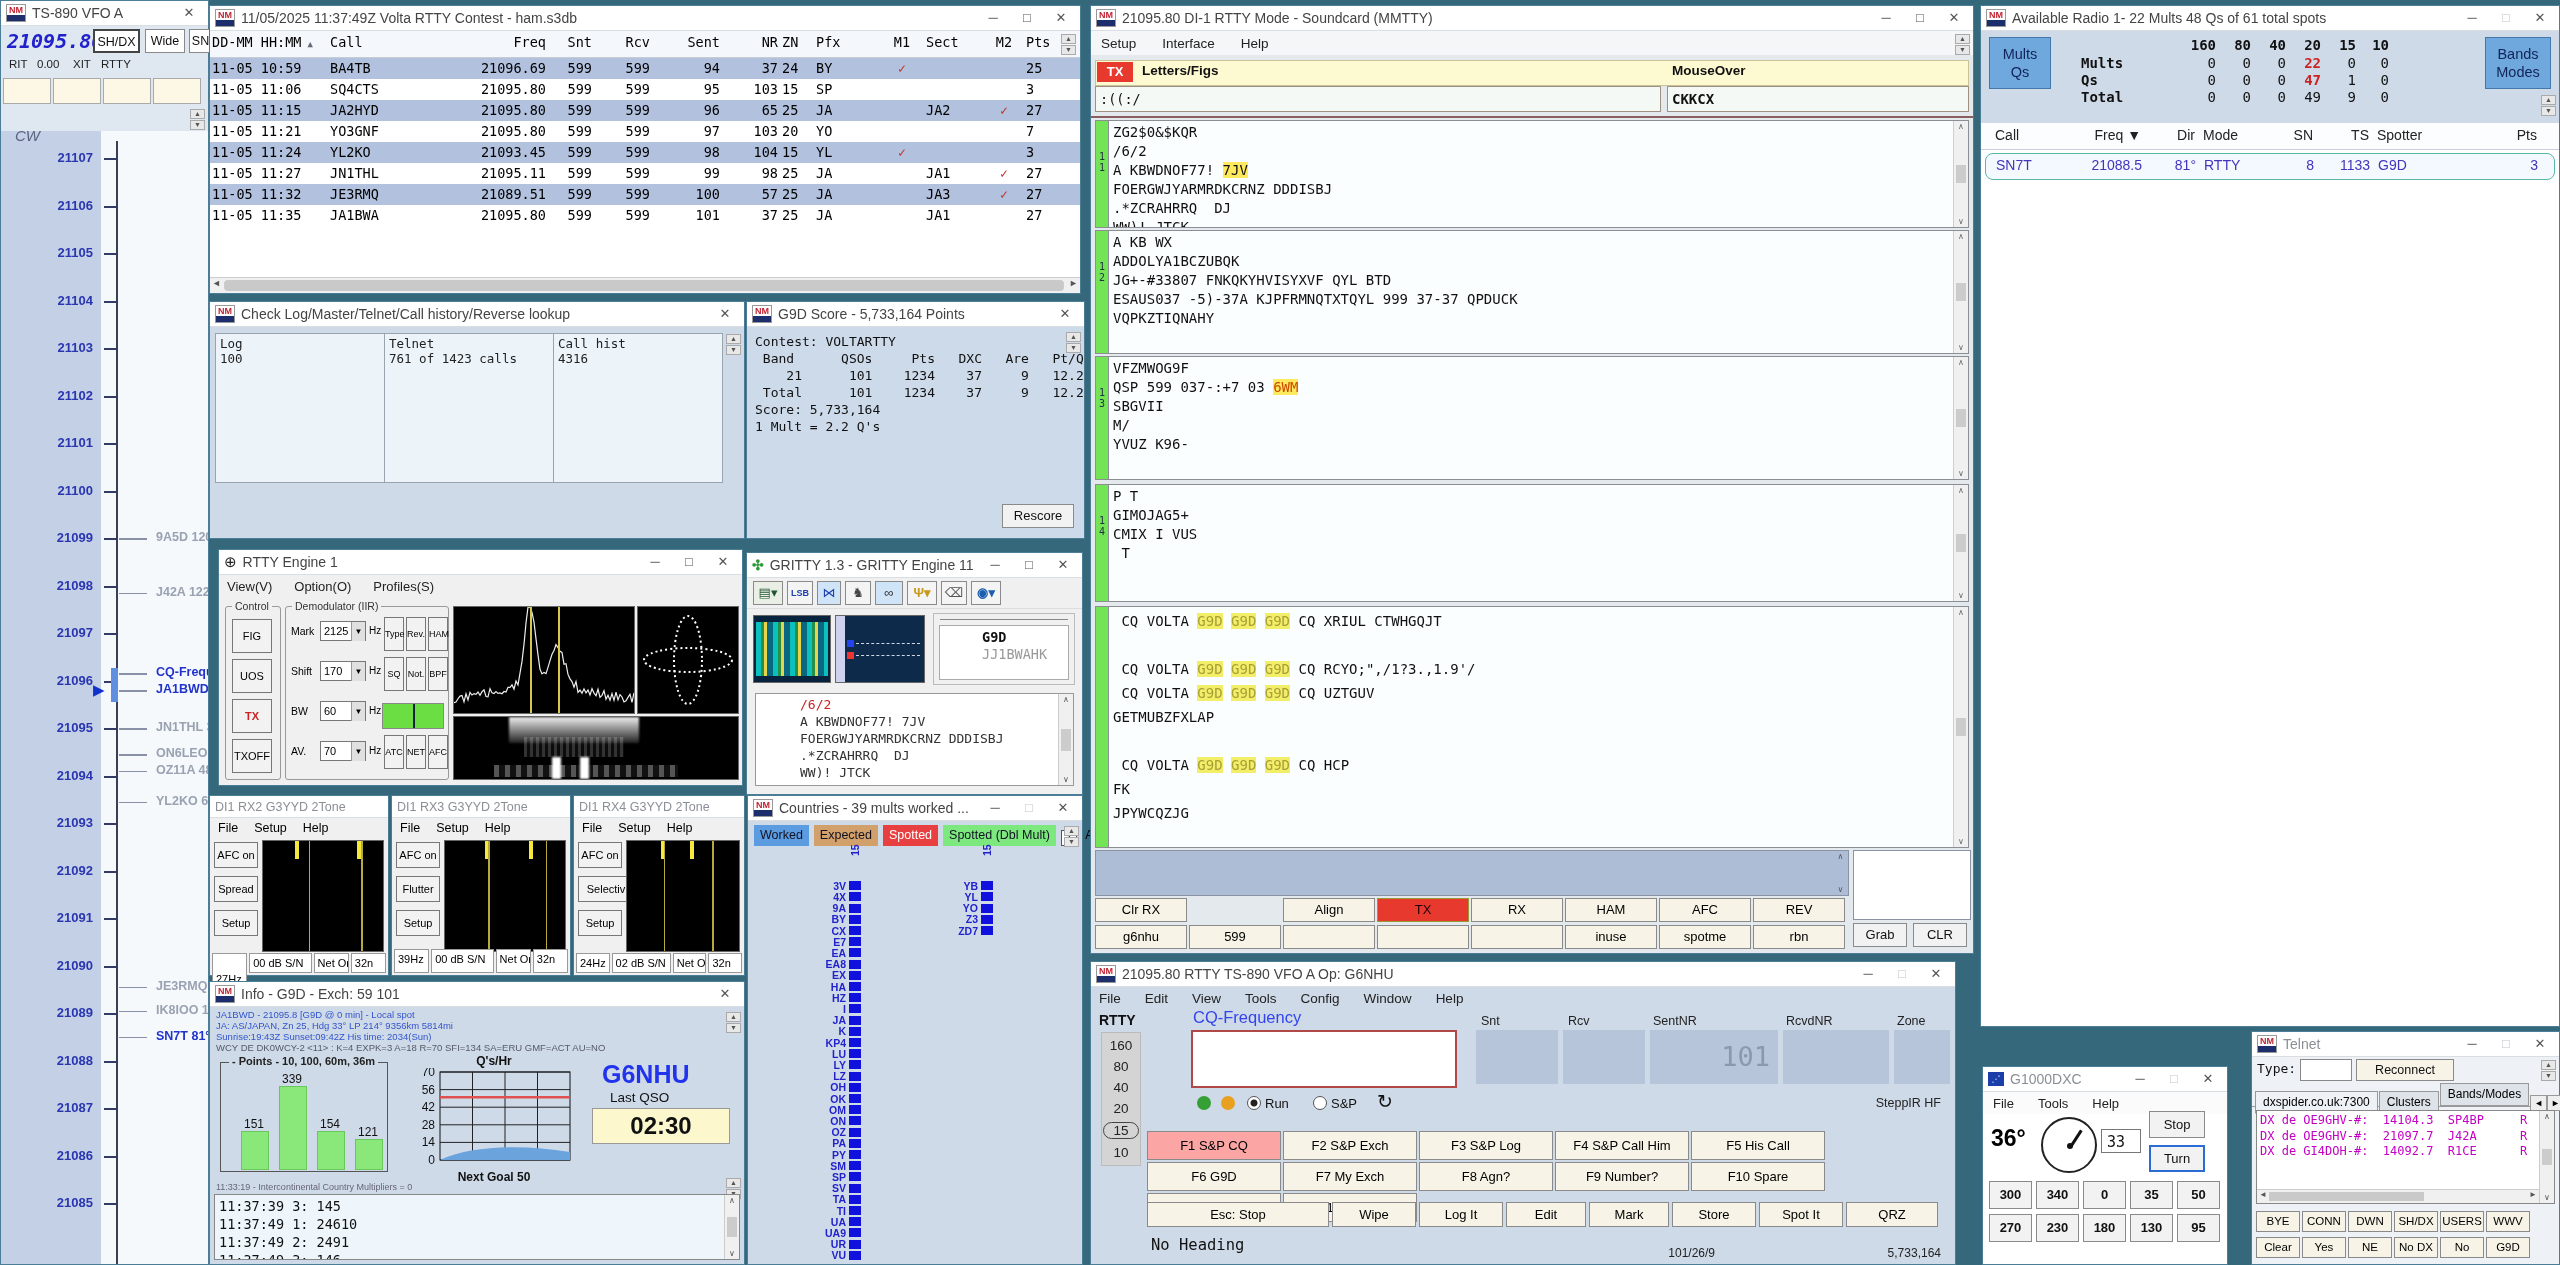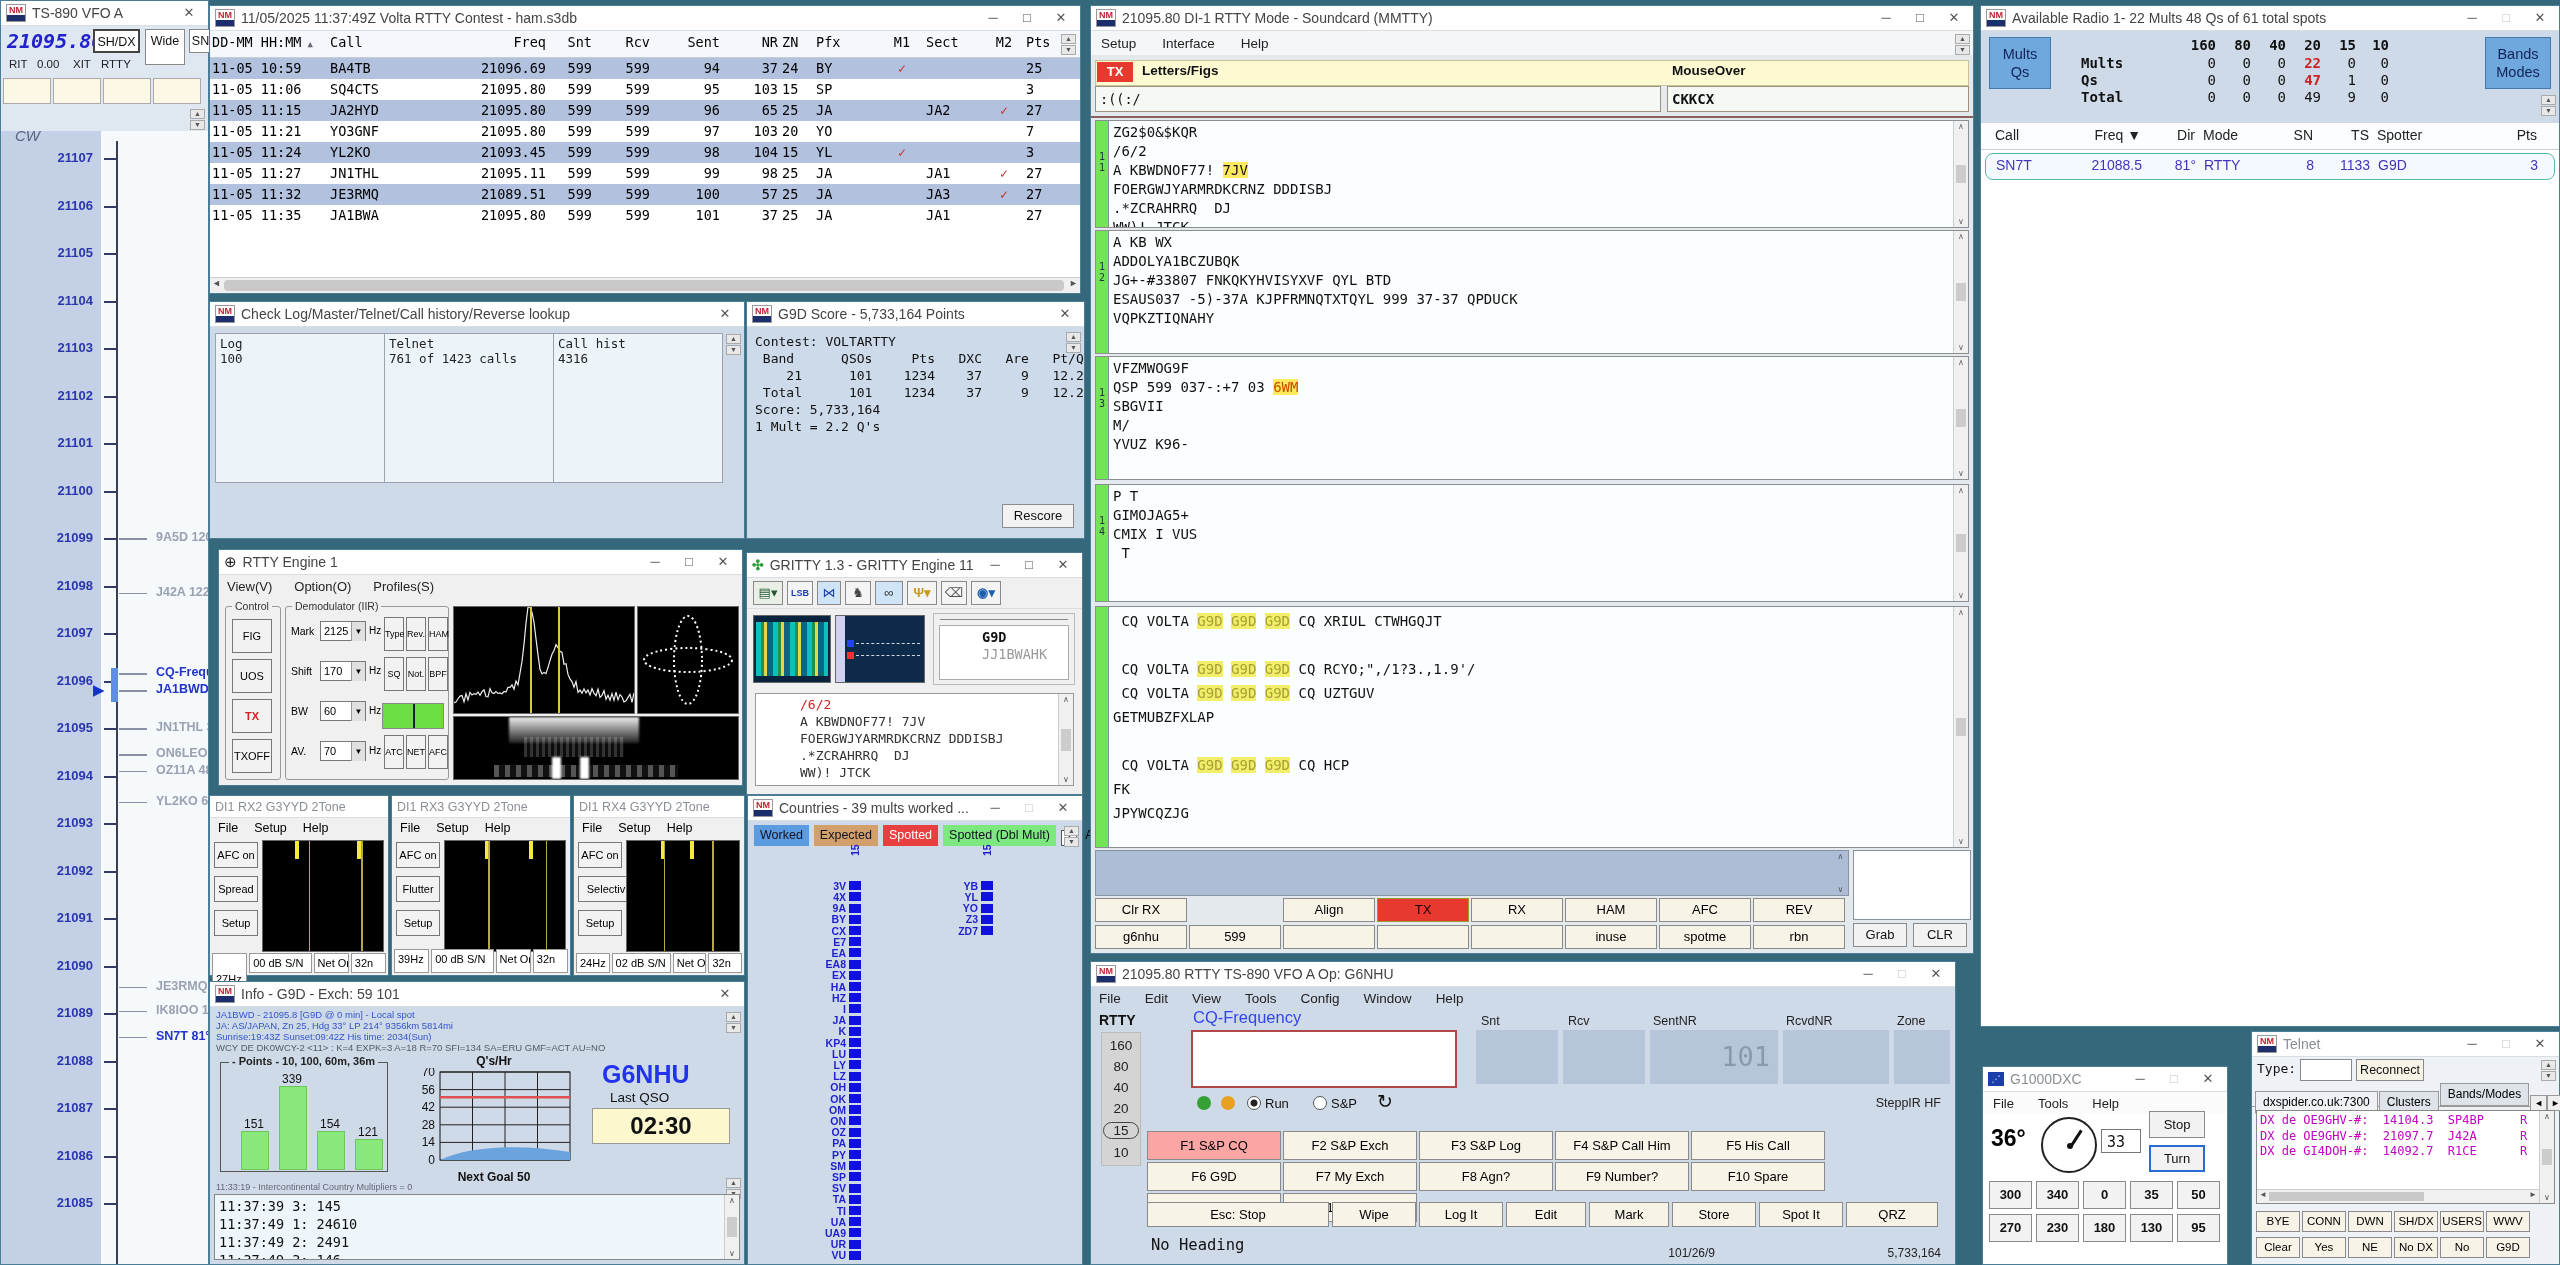--- a/index.html
+++ b/index.html
@@ -71,21 +71,21 @@
 
   <div class="win" id="win-ts890" style="left:0;top:0;width:209px;height:1265px;background:#dfe7f0;">
     <div class="tb">
       <span class="nm">NM</span>
       <span class="t">TS-890 VFO A</span>
       <span class="wb">✕</span>
     </div>
     <div style="position:relative;height:32px;">
       <span class="mono" style="position:absolute;left:6px;top:3px;font-style:italic;font-weight:bold;font-size:20px;color:#2222cc;">21095.80</span>
       <span class="btn" style="position:absolute;left:92px;top:3px;width:47px;height:24px;line-height:22px;border:2px solid #444;background:#fff;font-size:12.5px;">SH/DX</span>
-      <span class="btn" style="position:absolute;left:144px;top:3px;width:40px;height:36px;line-height:22px;background:#fff;font-size:12.5px;">Wide</span>
+      <span class="btn" style="position:absolute;left:144px;top:3px;width:40px;height:24px;line-height:22px;background:#fff;font-size:12.5px;">Wide</span>
       <span class="btn" style="position:absolute;left:188px;top:3px;width:30px;height:24px;line-height:22px;background:#fff;font-size:12.5px;">SN7</span>
     </div>
     <div style="position:relative;height:18px;font-size:11.5px;color:#222;">
       <span style="position:absolute;left:8px;">RIT</span>
       <span style="position:absolute;left:36px;">0.00</span>
       <span style="position:absolute;left:72px;">XIT</span>
       <span style="position:absolute;left:100px;">RTTY</span>
     </div>
     <div style="position:relative;height:30px;">
       <span style="position:absolute;left:2px;top:2px;width:46px;height:24px;background:#fdf8e6;border:1px solid #aaa;"></span>
@@ -976,21 +976,21 @@
     <div class="tb">
       <span class="nm">NM</span>
       <span class="t dim">Telnet</span>
       <span class="wb">─</span>
       <span class="wb dis">□</span>
       <span class="wb">✕</span>
     </div>
     <div style="position:relative;height:26px;">
       <span class="mono" style="position:absolute;left:5px;top:4px;font-size:13px;color:#111;">Type:</span>
       <span style="position:absolute;left:48px;top:2px;width:50px;height:20px;background:#fff;border:1px solid #888;"></span>
-      <span class="btn" style="position:absolute;left:104px;top:2px;width:68px;height:22px;line-height:20px;font-size:12.5px;">Reconnect</span>
+      <span class="btn" style="position:absolute;left:104px;top:2px;width:98px;height:22px;line-height:20px;font-size:12.5px;">Reconnect</span>
       <span class="spin" style="right:3px;top:3px;">
           <span>▲</span>
           <span>▼</span>
         </span>
     </div>
     <div id="telnet-tabs" style="position:relative;height:23px;border-bottom:1px solid #999;white-space:nowrap;padding-left:3px;"><span style="display:inline-block;height:21px;line-height:20px;padding:0 7px;font-size:12px;border:1px solid #999;border-bottom:1px solid #eef2f6;background:#eef2f6;margin-right:1px;">dxspider.co.uk:7300</span><span style="display:inline-block;height:21px;line-height:20px;padding:0 7px;font-size:12px;border:1px solid #999;border-bottom:1px solid #999;background:#dde3e9;margin-right:1px;">Clusters</span><span style="display:inline-block;height:21px;line-height:20px;padding:0 7px;font-size:12px;border:1px solid #999;border-bottom:1px solid #999;background:#dde3e9;margin-right:1px;max-width:78px;overflow:hidden;">Bands/Modes</span><span style="font-size:9px;border:1px solid #999;padding:2px 3px;background:#eee;">◄</span><span style="font-size:9px;border:1px solid #999;padding:2px 3px;background:#eee;">►</span></div>
     <div style="position:absolute;left:4px;right:4px;top:78px;height:92px;background:#fff;border:1px solid #888;overflow:hidden;">
       <div id="telnet-lines" style="padding:2px 0 0 3px;">
           <div class="tln">DX de OE9GHV-#:  14104.3  SP4BP     R</div>
           <div class="tln">DX de OE9GHV-#:  21097.7  J42A      R</div>

